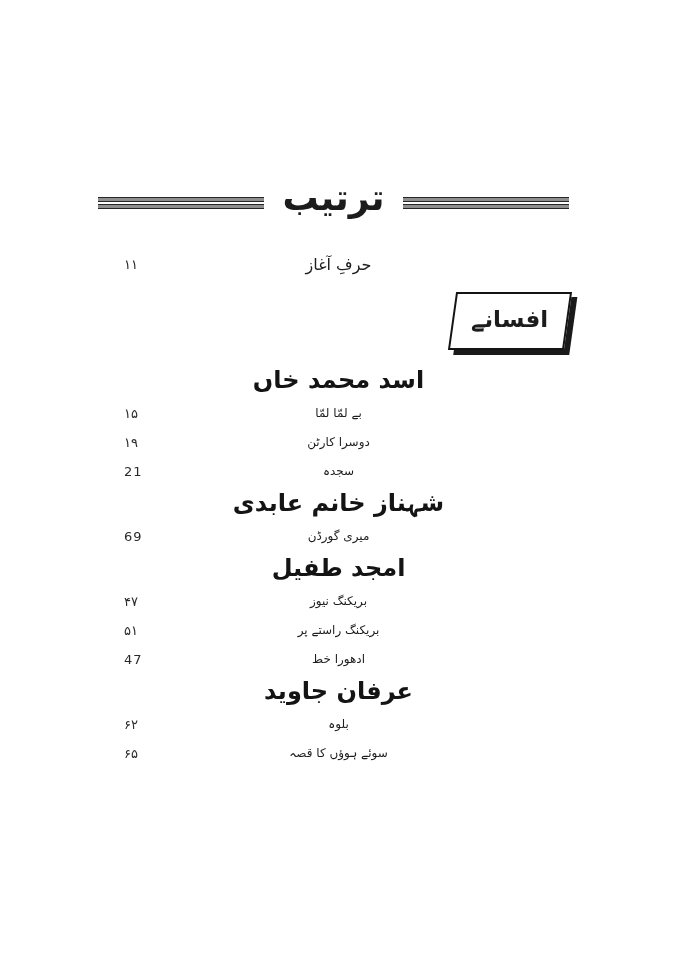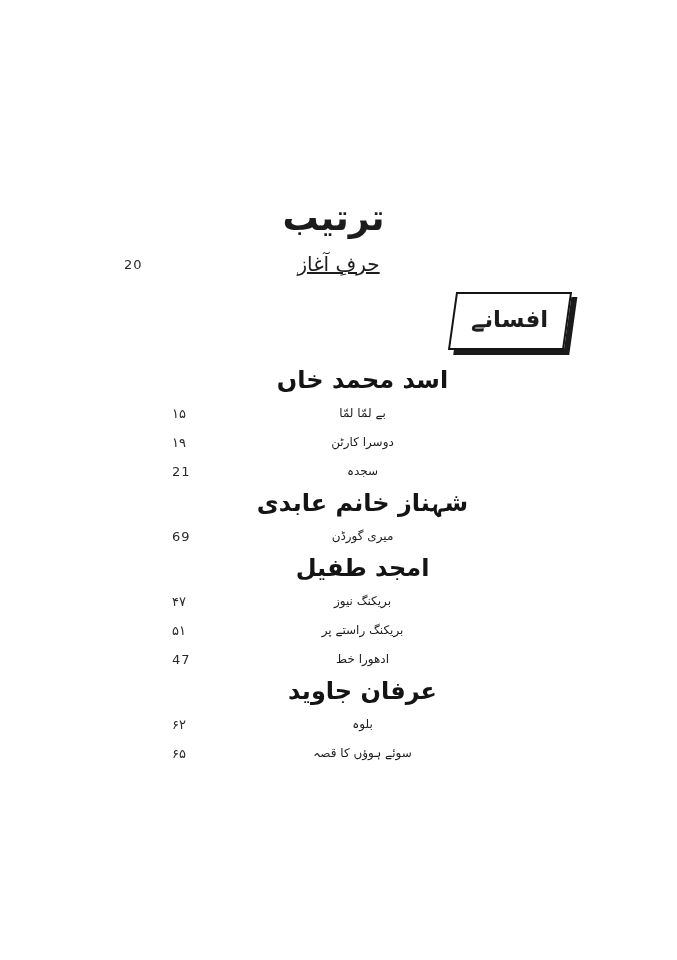--- a/index.html
+++ b/index.html
@@ -15,22 +15,21 @@
     width:677px; height:960px;
     direction:rtl;
     background:#ffffff;
   }
 
   
   .toc-header {
     position:absolute; top:178px; left:0; right:0;
     display:flex; align-items:center;
     padding-left:98px; padding-right:108px;
-    gap:8px;
-    flex-direction:column;
+    gap:16px;
   }
   .dbl-rule { flex:1; }
   .dbl-rule .bar {
     height:3px; background:#8f8f8f;
     border-top:1px solid #262626;
     border-bottom:1px solid #262626;
   }
   .dbl-rule .bar + .bar { margin-top:2px; }
   .page-title {
     font-size:36px; font-weight:bold; line-height:1.1;
@@ -43,40 +42,40 @@
   .pageno {
     position:absolute; left:124px; top:50%;
     transform:translateY(-50%);
     font-size:13px; color:#2a2a2a;
     direction:ltr; letter-spacing:1px;
   }
   .story-title-text { font-size:12px; color:#1e1e1e; }
   .author-name-text { font-size:24px; font-weight:bold; color:#141414; }
 
   .preface-row { position:absolute; top:250px; left:0; right:0; height:28px; }
-  .preface-row .story-title-text { font-size:20px;text-decoration:underline; }
+  .preface-row .story-title-text { font-size:16px; }
 
   
   .section-box {
     position:absolute; top:292px; left:452px;
     width:112px; height:54px;
     background:#ffffff;
     border:2px solid #141414;
     transform:skewX(-8deg);
     box-shadow:6px 5px 0 #1a1a1a;
     display:flex; align-items:center; justify-content:center;
   }
   .section-box .label {
     transform:skewX(8deg);
     font-size:23px; font-weight:bold;
     padding-bottom:4px;
   }
 
   
-  .entries { position:absolute; top:362px; left:0; right:0;padding-left:48px; }
+  .entries { position:absolute; top:362px; left:0; right:0; }
   .row.author { height:36px; }
   .row.story  { height:29px; }
 </style>
 </head>
 <body>
 
 <div class="page">
 
   <div class="toc-header">
     <div class="dbl-rule">
@@ -85,21 +84,21 @@
     </div>
     <div class="page-title">ترتیب</div>
     <div class="dbl-rule">
       <div class="bar"></div>
       <div class="bar"></div>
     </div>
   </div>
 
   <div class="row preface-row">
     <span class="story-title-text">حرفِ آغاز</span>
-    <span class="pageno">20</span>
+    <span class="pageno">۱۱</span>
   </div>
 
   <div class="section-box">
     <span class="label">افسانے</span>
   </div>
 
   <div class="entries">
 
     <div class="row author">
       <span class="author-name-text">اسد محمد خاں</span>

